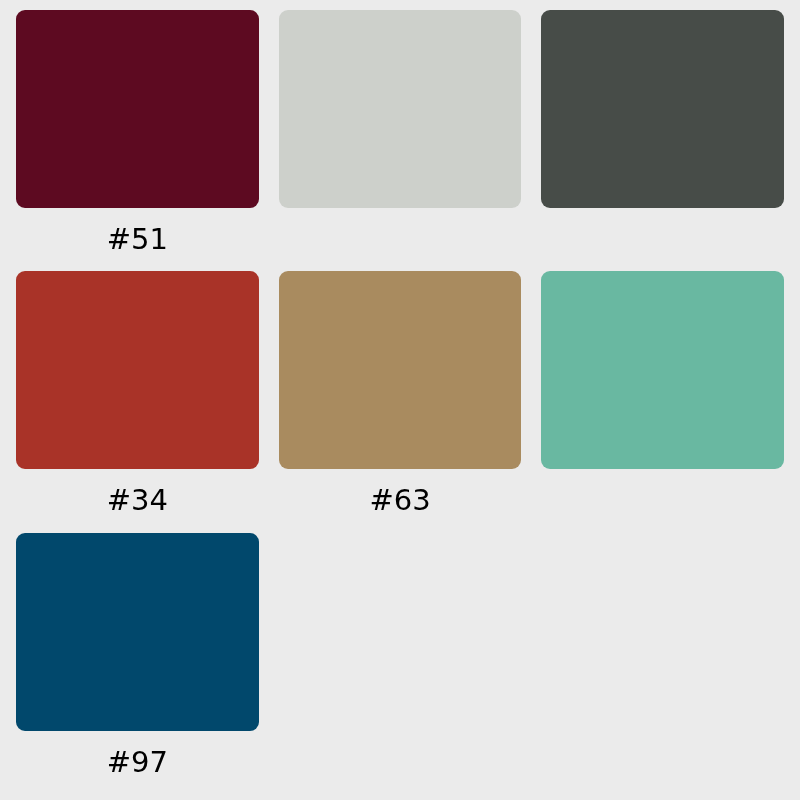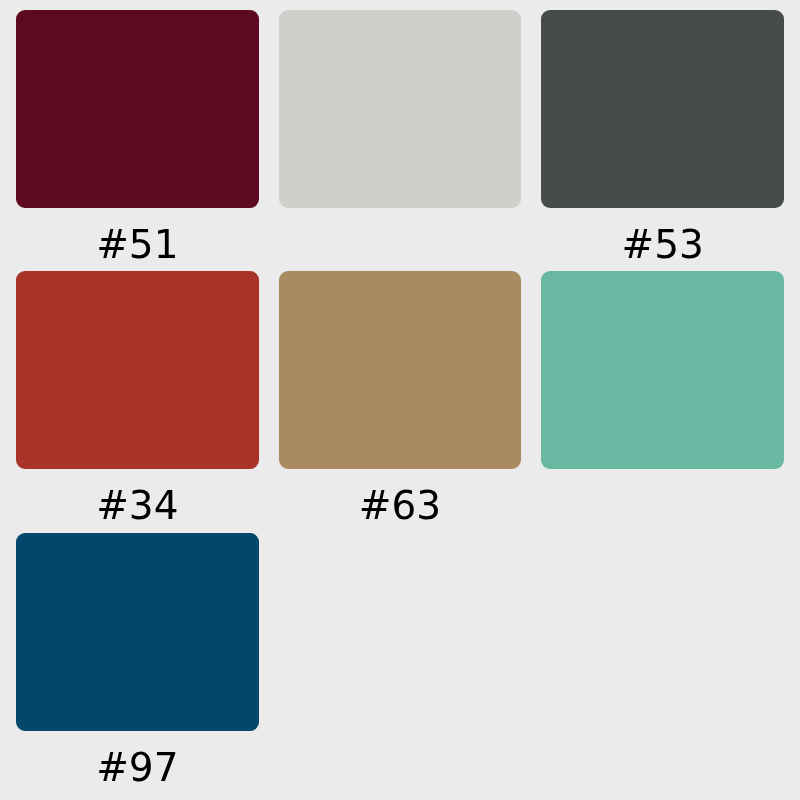--- a/index.html
+++ b/index.html
@@ -42,21 +42,21 @@
     height: 198px;
     border-radius: 9px;
     box-sizing: border-box;
   }
 
   .swatch-label {
     display: block;
     width: 100%;
     text-align: center;
     color: #000000;
-    font-size: 39px;
+    font-size: 29px;
     font-weight: 400;
     font-family: "DejaVu Sans", "Liberation Sans", sans-serif;
     line-height: 1;
     letter-spacing: 0px;
     margin-top: 17px;
   }
 
   .swatch-cell.is-empty .swatch-chip {
     background: transparent;
   }
@@ -70,21 +70,20 @@
 <div id="palette-grid">
     <div class="swatch-cell">
       <div class="swatch-chip" style="background: rgb(93, 10, 33);"></div>
       <span class="swatch-label">#51</span>
     </div>
     <div class="swatch-cell">
       <div class="swatch-chip" style="background: rgb(205, 208, 203);"></div>
     </div>
     <div class="swatch-cell">
       <div class="swatch-chip" style="background: rgb(71, 76, 72);"></div>
-      <span class="swatch-label">#53</span>
     </div>
     <div class="swatch-cell">
       <div class="swatch-chip" style="background: rgb(169, 51, 40);"></div>
       <span class="swatch-label">#34</span>
     </div>
     <div class="swatch-cell">
       <div class="swatch-chip" style="background: rgb(169, 139, 95);"></div>
       <span class="swatch-label">#63</span>
     </div>
     <div class="swatch-cell">

